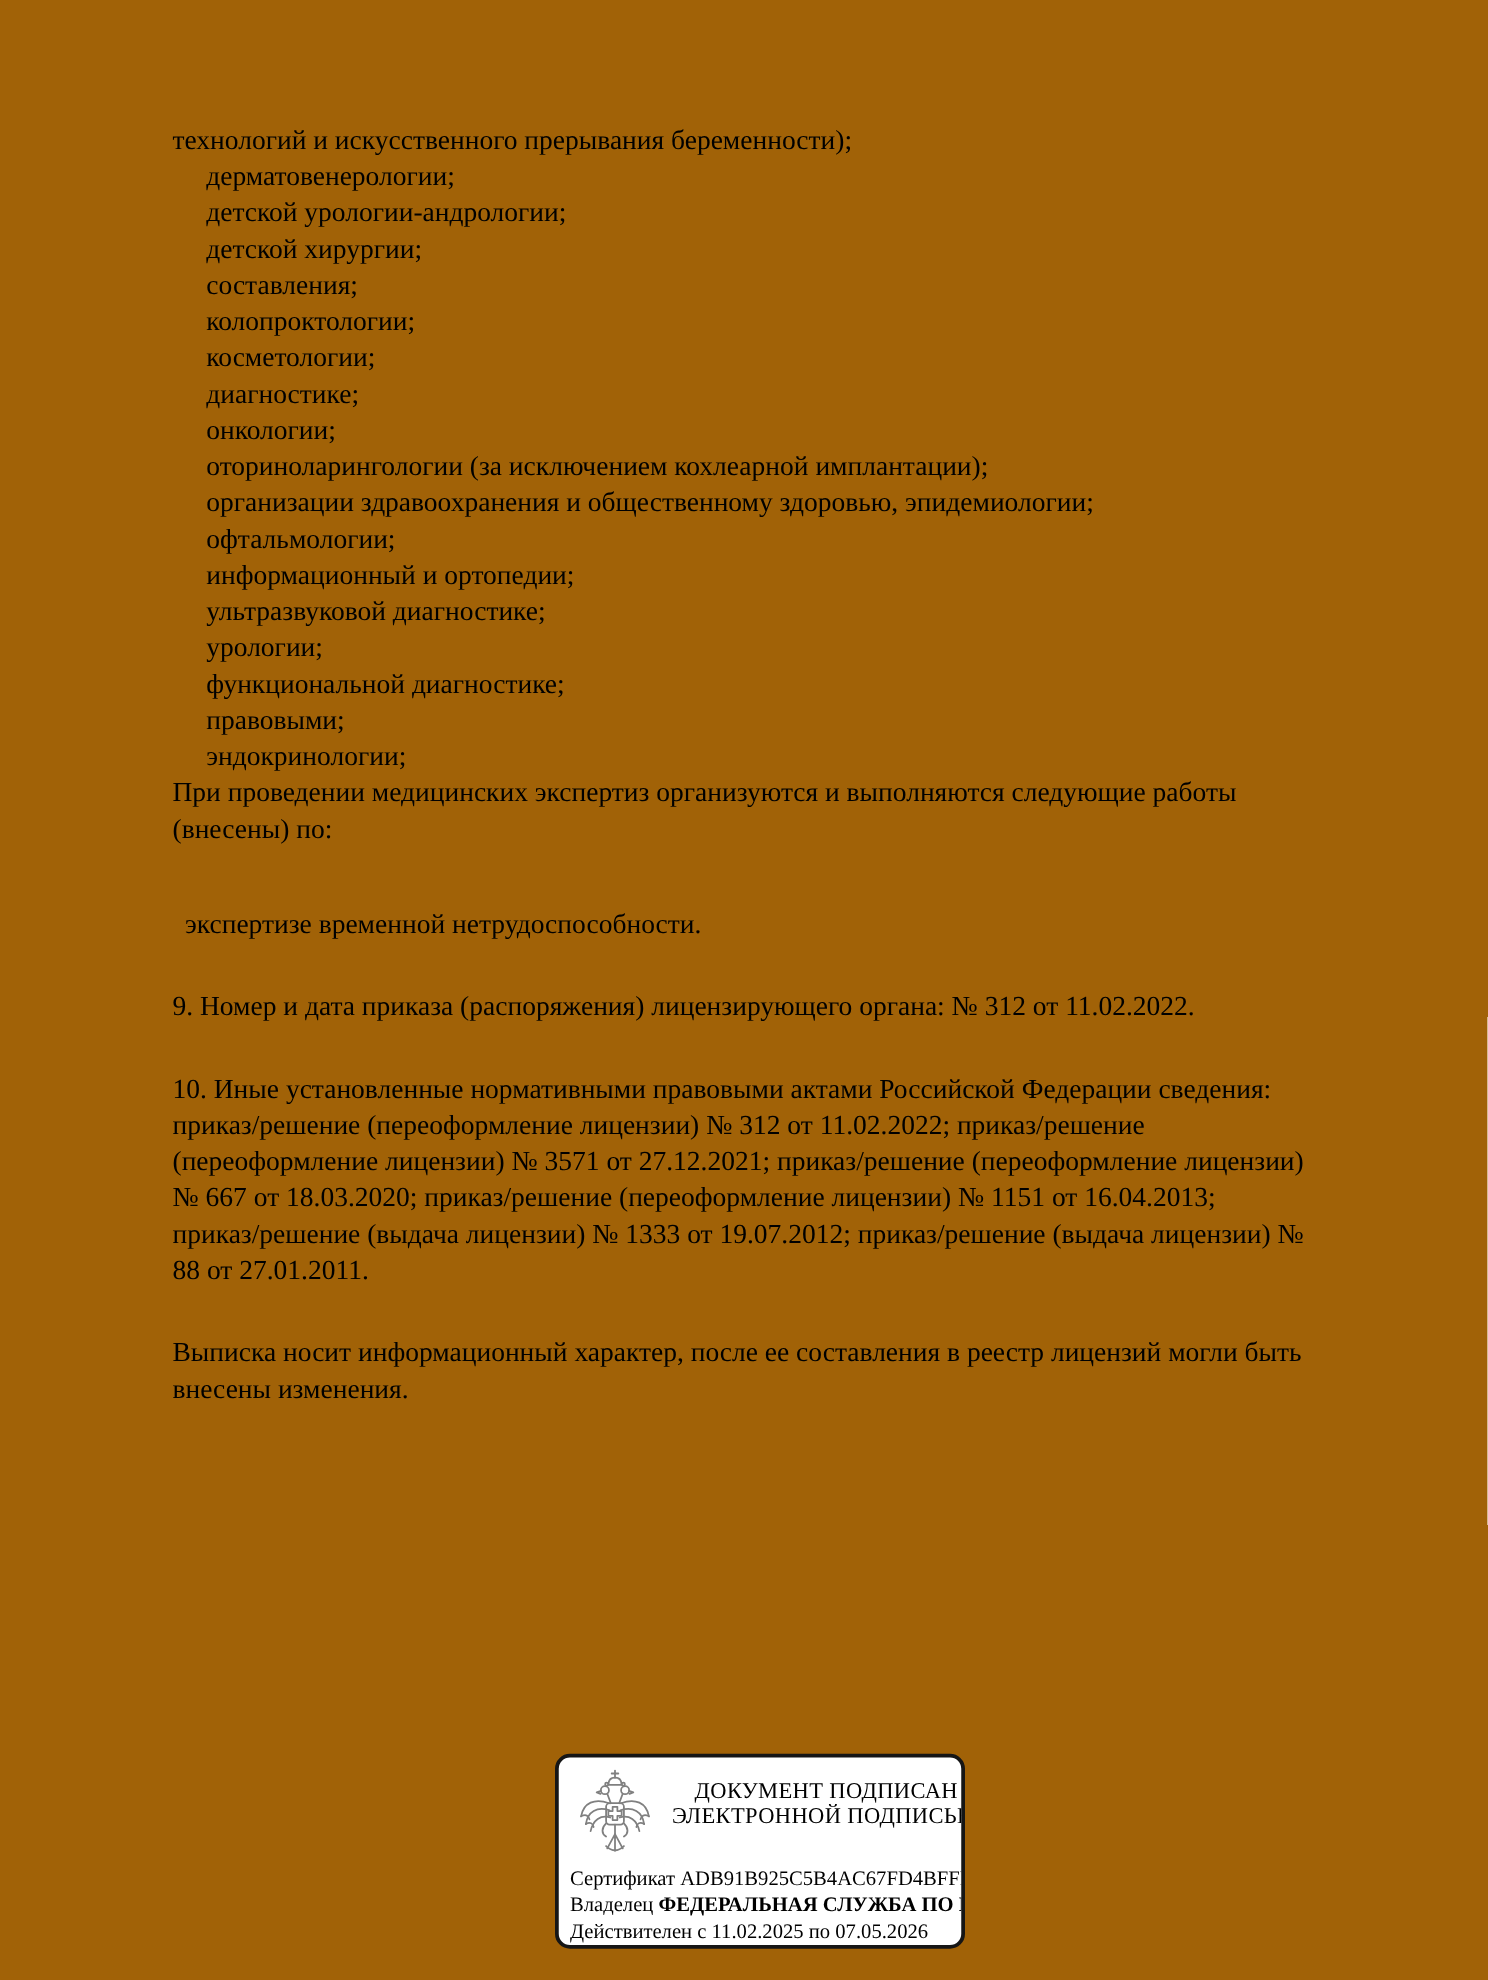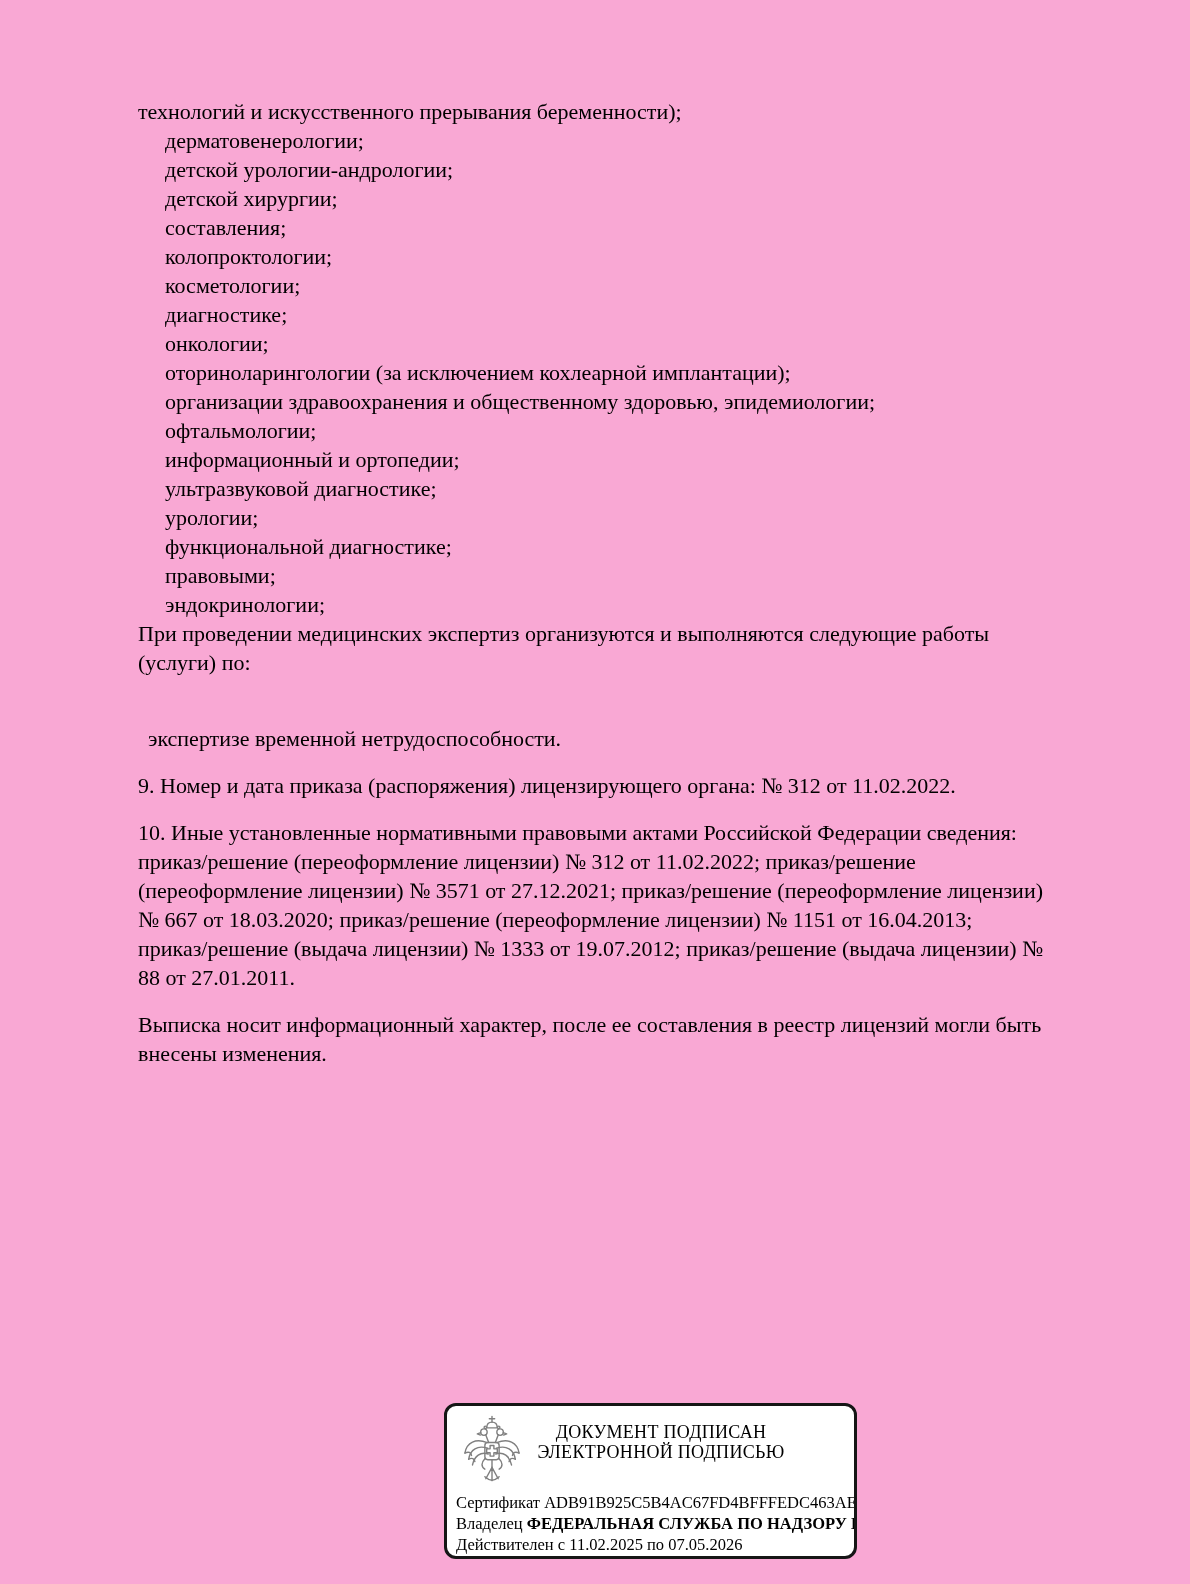--- a/index.html
+++ b/index.html
@@ -4,43 +4,43 @@
 <style>
   html, body {
     margin: 0;
     padding: 0;
     background: #ffffff;
   }
   .page {
     position: relative;
     width: 1190px;
     height: 1584px;
-    background: #f9a8d4;
+    background: #a16207;
     font-family: "Liberation Serif", serif;
     color: #000000;
     overflow: hidden;
   }
   .textblock {
     position: absolute;
     left: 138px;
     top: 97px;
     width: 1000px;
     font-size: 22px;
     line-height: 29px;
   }
   .textblock div { white-space: nowrap; }
   .indent-list > div { padding-left: 27px; }
   .small-indent { padding-left: 10px; margin-top: 47px; }
-  .gap-before { margin-top: 18px; }
+  .gap-before { margin-top: 37px; }
 
   .stamp {
     position: absolute;
     left: 444px;
     top: 1403px;
-    width: 413px;
+    width: 328px;
     height: 156px;
     box-sizing: border-box;
     border: 3px solid #161616;
     border-radius: 12px;
     background: #ffffff;
     overflow: hidden;
   }
   .emblem {
     position: absolute;
     left: 14px;
@@ -90,21 +90,21 @@
         <div>офтальмологии;</div>
         <div>информационный и ортопедии;</div>
         <div>ультразвуковой диагностике;</div>
         <div>урологии;</div>
         <div>функциональной диагностике;</div>
         <div>правовыми;</div>
         <div>эндокринологии;</div>
       </div>
     <div>
         <div>При проведении медицинских экспертиз организуются и выполняются следующие работы</div>
-        <div>(услуги) по:</div>
+        <div>(внесены) по:</div>
       </div>
     <div class="small-indent">экспертизе временной нетрудоспособности.</div>
     <div class="gap-before">
         <div>9. Номер и дата приказа (распоряжения) лицензирующего органа: № 312 от 11.02.2022.</div>
       </div>
     <div class="gap-before">
         <div>10. Иные установленные нормативными правовыми актами Российской Федерации сведения:</div>
         <div>приказ/решение (переоформление лицензии) № 312 от 11.02.2022; приказ/решение</div>
         <div>(переоформление лицензии) № 3571 от 27.12.2021; приказ/решение (переоформление лицензии)</div>
         <div>№ 667 от 18.03.2020; приказ/решение (переоформление лицензии) № 1151 от 16.04.2013;</div>

